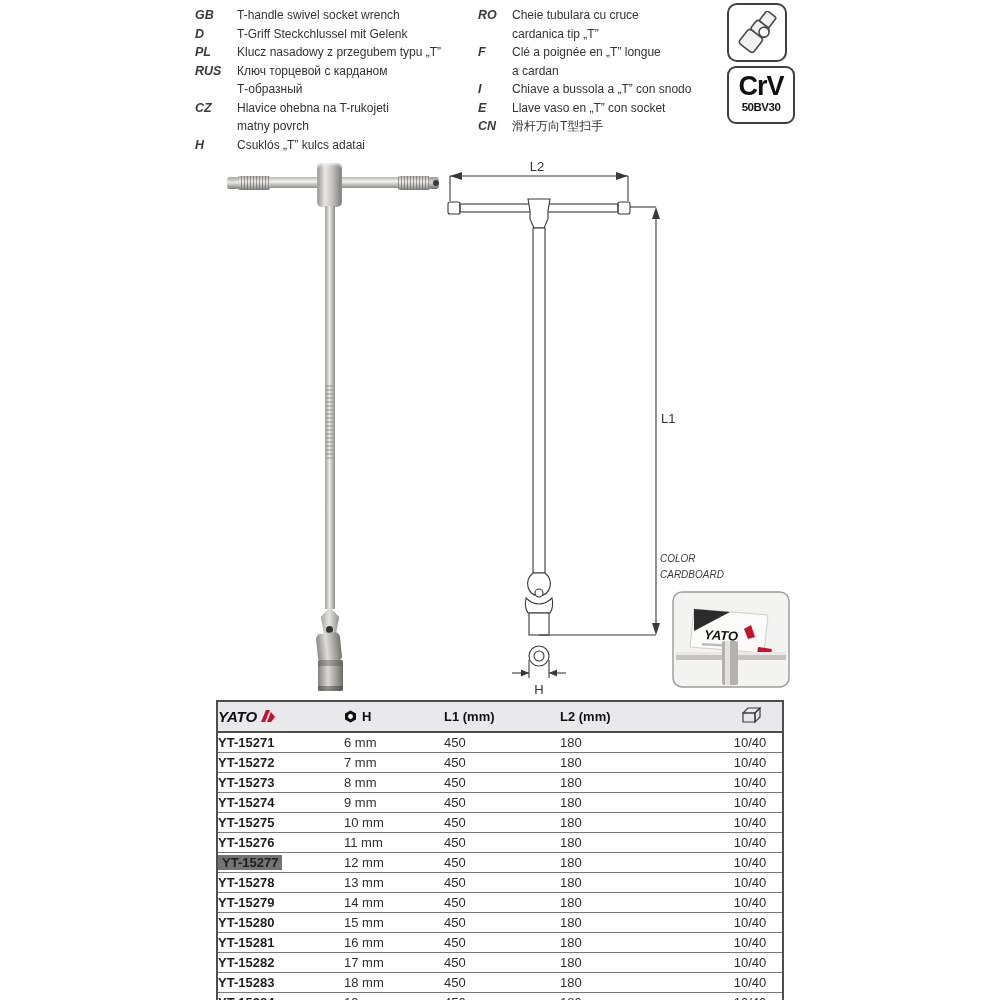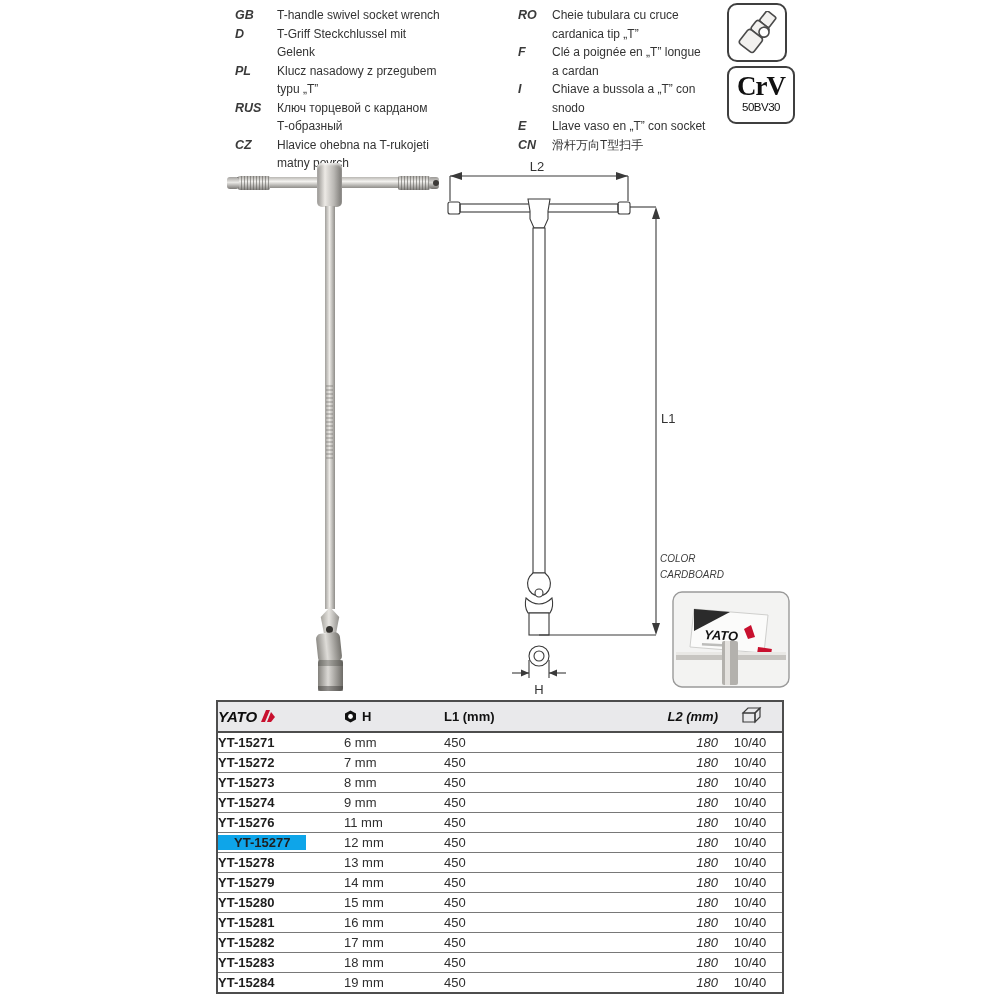--- a/index.html
+++ b/index.html
@@ -3,29 +3,29 @@
 <meta charset="utf-8">
 <style>
   html,body{margin:0;padding:0;background:#fff;}
   body{width:1000px;height:1000px;position:relative;overflow:hidden;
        font-family:"Liberation Sans",sans-serif;color:#2b2b2b;}
   .abs{position:absolute;}
 
   
   .lang-col{position:absolute;}
   .lang-row{display:flex;margin-bottom:0px;}
-  .lang-code{font-weight:bold;font-style:italic;font-size:12.5px;line-height:18.5px;color:#3a3a3a;flex:0 0 42px;margin-left:40px;}
+  .lang-code{font-weight:bold;font-style:italic;font-size:12.5px;line-height:18.5px;color:#3a3a3a;flex:0 0 42px;}
   .lang-col.right .lang-code{flex:0 0 34px;}
   .lang-text{font-size:12px;line-height:18.5px;white-space:pre-line;color:#333;}
 
   
   .pict-badge{left:727px;top:3px;width:56px;height:55px;border:2px solid #3f3f3f;border-radius:10px;background:#fff;display:flex;align-items:center;justify-content:center;}
   .crv-badge{left:727px;top:66px;width:64px;height:54px;border:2px solid #3f3f3f;border-radius:9px;background:#fff;text-align:center;color:#111;}
-  .crv-big{font-size:27px;font-weight:bold;line-height:30px;margin-top:3px;letter-spacing:-1px;font-family:Liberation Serif, serif;}
-  .crv-small{font-size:11.5px;font-weight:normal;line-height:12px;letter-spacing:-0.5px;text-align:center;}
+  .crv-big{font-size:27px;font-weight:bold;line-height:30px;margin-top:3px;letter-spacing:-1px;}
+  .crv-small{font-size:11.5px;font-weight:bold;line-height:12px;letter-spacing:-0.5px;text-align:center;}
 
   
   .bar-metal{background:linear-gradient(to bottom,#b9b7b3,#f4f3f0 40%,#8f8d89);}
   .knurl{background:
       repeating-linear-gradient(90deg,rgba(90,88,84,.55) 0 1px,rgba(255,255,255,0) 1px 3px),
       linear-gradient(to bottom,#b0aeaa,#efeeeb 40%,#858380);}
   .w-crossbar{left:238px;top:177px;width:194px;height:11px;}
   .w-knurl-l{left:238px;top:175.5px;width:32px;height:14px;border-radius:2px;}
   .w-knurl-r{left:398px;top:175.5px;width:32px;height:14px;border-radius:2px;}
   .w-tip-l{left:227px;top:176.5px;width:12px;height:12px;border-radius:3px;background:linear-gradient(to bottom,#a5a3a0,#e9e8e5 45%,#7c7a77);}
@@ -51,25 +51,25 @@
   .cc-label{left:660px;top:551px;width:130px;text-align:left;font-style:italic;font-size:10px;line-height:16px;color:#3c3c3c;white-space:pre-line;}
 
   
   .spec-table{position:absolute;left:216px;top:700px;width:564px;border-collapse:collapse;table-layout:fixed;}
   .spec-table th,.spec-table td{border-top:1px solid #787878;padding:0;font-size:13px;height:19px;vertical-align:middle;}
   .spec-table{border:2px solid #4d4d4d;}
   .spec-table thead th{background:#e9e9eb;height:29px;border-bottom:2px solid #4d4d4d;font-weight:bold;color:#111;}
   .col-model{width:126px;text-align:left;padding-left:13px;}
   .col-h{width:100px;text-align:left;}
   .col-l1{width:116px;text-align:left;}
-  .col-l2{width:158px;text-align:right;font-style:italic;}
+  .col-l2{width:158px;text-align:left;}
   .col-pack{width:64px;text-align:center;}
   td.col-model{font-weight:bold;color:#1e1e1e;}
   td{color:#2e2e2e;}
-  .hl{background:#0ea5e9;padding:0 16px;}
+  .hl{background:#737373;padding:0 4px;}
   .brand-cell{display:flex;align-items:center;gap:3px;}
   .brand-text{font-weight:bold;font-style:italic;font-size:15px;letter-spacing:0;color:#0d0d0d;}
   .hdr-h-wrap{display:flex;align-items:center;gap:5px;}
 </style>
 </head>
 <body>
 
 <div class="lang-col" style="left:195px;top:6px;width:250px;">
     <div class="lang-row">
     <span class="lang-code">GB</span>
@@ -282,20 +282,27 @@
     <td class="col-pack">10/40</td>
   </tr>
       <tr>
     <td class="col-model"><span>YT-15274</span></td>
     <td class="col-h">9 mm</td>
     <td class="col-l1">450</td>
     <td class="col-l2">180</td>
     <td class="col-pack">10/40</td>
   </tr>
       <tr>
+    <td class="col-model"><span>YT-15275</span></td>
+    <td class="col-h">10 mm</td>
+    <td class="col-l1">450</td>
+    <td class="col-l2">180</td>
+    <td class="col-pack">10/40</td>
+  </tr>
+      <tr>
     <td class="col-model"><span>YT-15276</span></td>
     <td class="col-h">11 mm</td>
     <td class="col-l1">450</td>
     <td class="col-l2">180</td>
     <td class="col-pack">10/40</td>
   </tr>
       <tr>
     <td class="col-model"><span class="hl">YT-15277</span></td>
     <td class="col-h">12 mm</td>
     <td class="col-l1">450</td>

